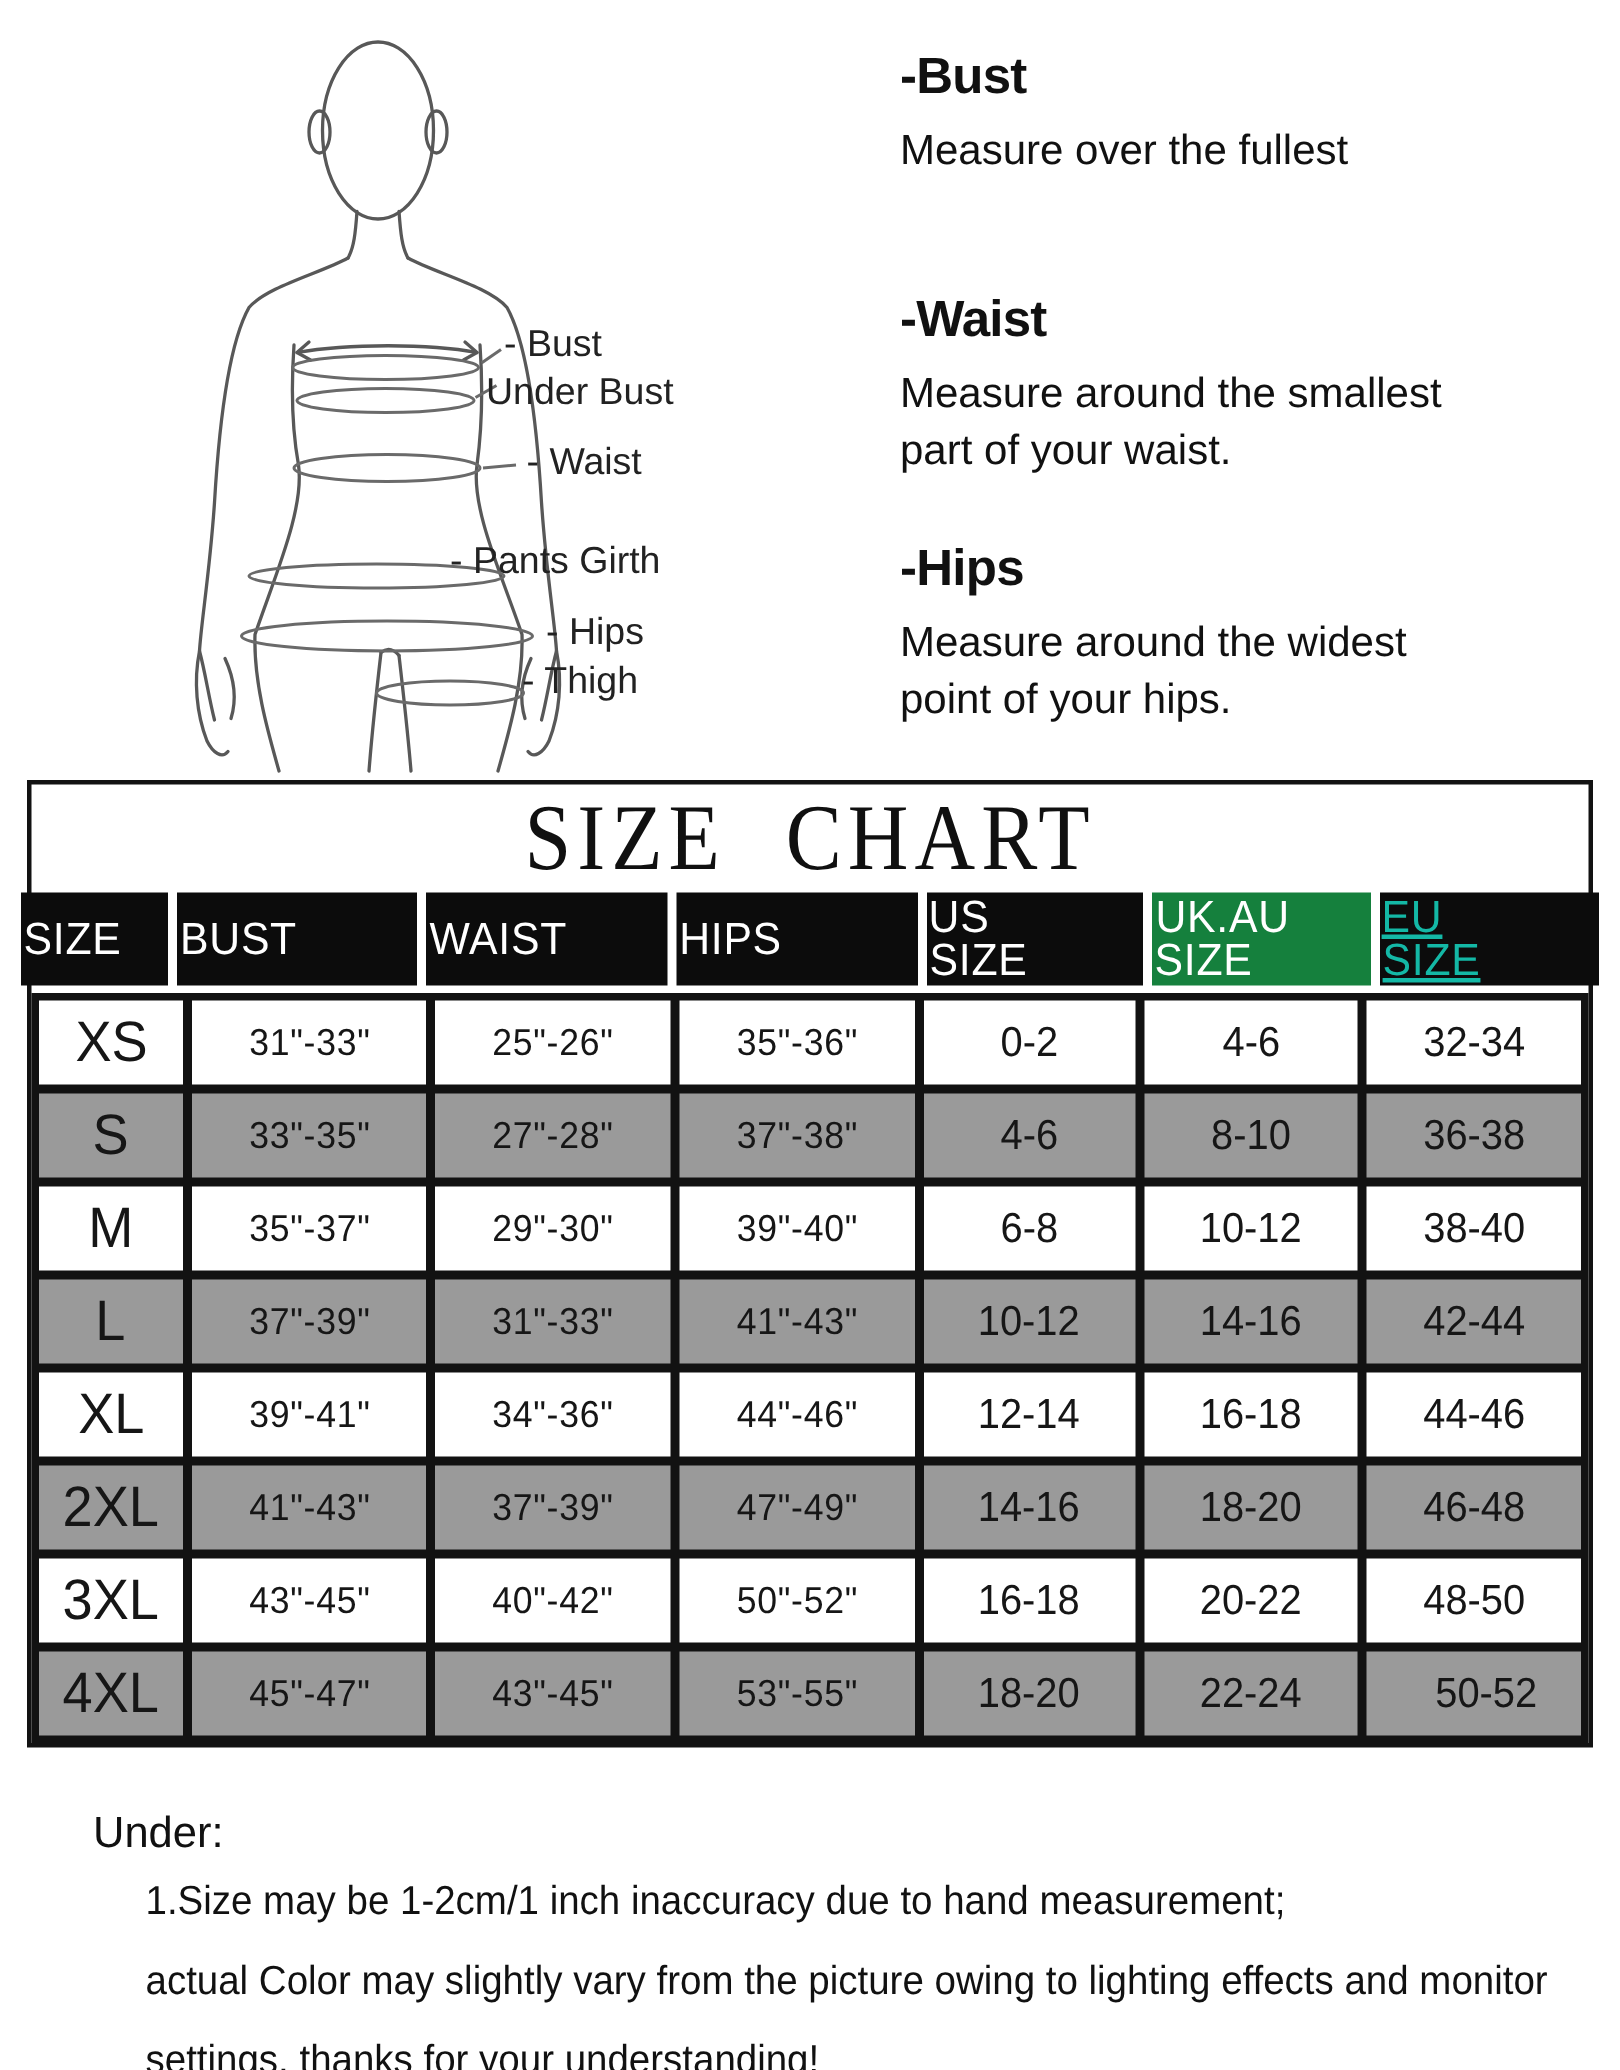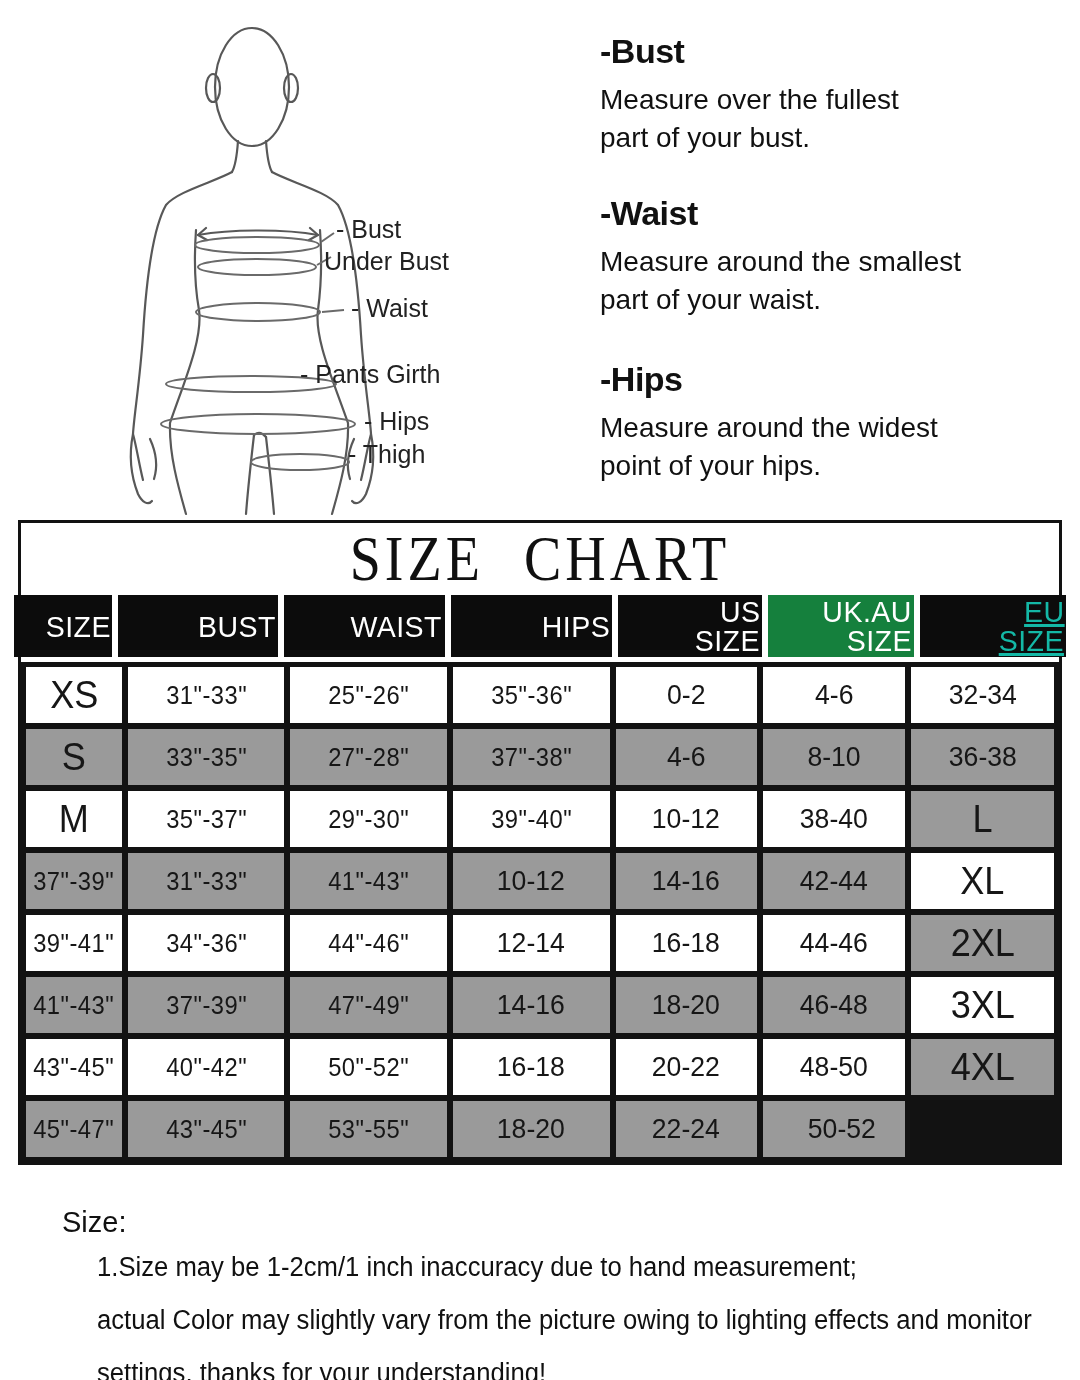--- a/index.html
+++ b/index.html
@@ -27,21 +27,21 @@
   .chart-title{
     height:72px;display:flex;align-items:center;justify-content:center;
     font-family:"Liberation Serif",serif;font-size:56px;color:#101010;
     letter-spacing:4px;word-spacing:22px;transform:scaleY(1.12);
   }
   .header-row{
     display:grid;grid-template-columns:99fr 161fr 161fr 162fr 145fr 147fr 147fr;
     gap:6px;margin:0 -7px 5px -7px;
   }
   .hcell{
-    height:62px;display:flex;flex-direction:column;align-items:flex-end;justify-content:center;
+    height:62px;display:flex;flex-direction:column;align-items:flex-start;justify-content:center;
     color:#fff;text-align:center;
   }
   .hline{font-size:30px;line-height:29px;letter-spacing:0.5px;transform:scaleX(0.95);}
   .data-grid{
     display:grid;grid-template-columns:99fr 161fr 161fr 162fr 145fr 147fr 147fr;
     grid-auto-rows:56px;gap:6px;background:#121212;padding:5px;
   }
   .dcell{background:#ffffff;display:flex;align-items:center;justify-content:center;color:#161616;}
   .dcell span{display:inline-block;transform:scaleX(0.95);white-space:nowrap;}
   .col-size{font-size:38px;}
@@ -101,21 +101,20 @@
   <span class="dlabel" style="left:324px;top:247px">Under Bust</span>
   <span class="dlabel" style="left:351px;top:294px">- Waist</span>
   <span class="dlabel" style="left:300px;top:360px">- Pants Girth</span>
   <span class="dlabel" style="left:364px;top:407px">- Hips</span>
   <span class="dlabel" style="left:348px;top:440px">- Thigh</span>
 
   <div class="instructions">
     <div class="iblock" style="top:32px">
       <div class="ititle">-Bust</div>
       <div class="iline">Measure over the fullest</div>
-      <div class="iline">part of your bust.</div>
     </div>
     <div class="iblock" style="top:194px">
       <div class="ititle">-Waist</div>
       <div class="iline">Measure around the smallest</div>
       <div class="iline">part of your waist.</div>
     </div>
     <div class="iblock" style="top:360px">
       <div class="ititle">-Hips</div>
       <div class="iline">Measure around the widest</div>
       <div class="iline">point of your hips.</div>
@@ -199,20 +198,23 @@
         <div class="dcell col-meas">
           <span>35"-37"</span>
         </div>
         <div class="dcell col-meas">
           <span>29"-30"</span>
         </div>
         <div class="dcell col-meas">
           <span>39"-40"</span>
         </div>
         <div class="dcell col-intl">
+          <span>6-8</span>
+        </div>
+        <div class="dcell col-intl">
           <span>10-12</span>
         </div>
         <div class="dcell col-intl">
           <span>38-40</span>
         </div>
         <div class="dcell col-size" style="background: rgb(154, 154, 154);">
           <span>L</span>
         </div>
         <div class="dcell col-meas" style="background: rgb(154, 154, 154);">
           <span>37"-39"</span>
@@ -313,21 +315,21 @@
         <div class="dcell col-intl" style="background: rgb(154, 154, 154);">
           <span>22-24</span>
         </div>
         <div class="dcell col-intl" style="background: rgb(154, 154, 154); padding-left: 16px;">
           <span>50-52</span>
         </div>
       </div>
   </div>
 
   <div class="notes">
-    <div class="notes-heading">Size:</div>
+    <div class="notes-heading">Under:</div>
     <div>
         <div class="note-line">1.Size may be 1-2cm/1 inch inaccuracy due to hand measurement;</div>
         <div class="note-line">actual Color may slightly vary from the picture owing to lighting effects and monitor</div>
         <div class="note-line">settings, thanks for your understanding!</div>
       </div>
   </div>
 
 </div>
 
 </body></html>

